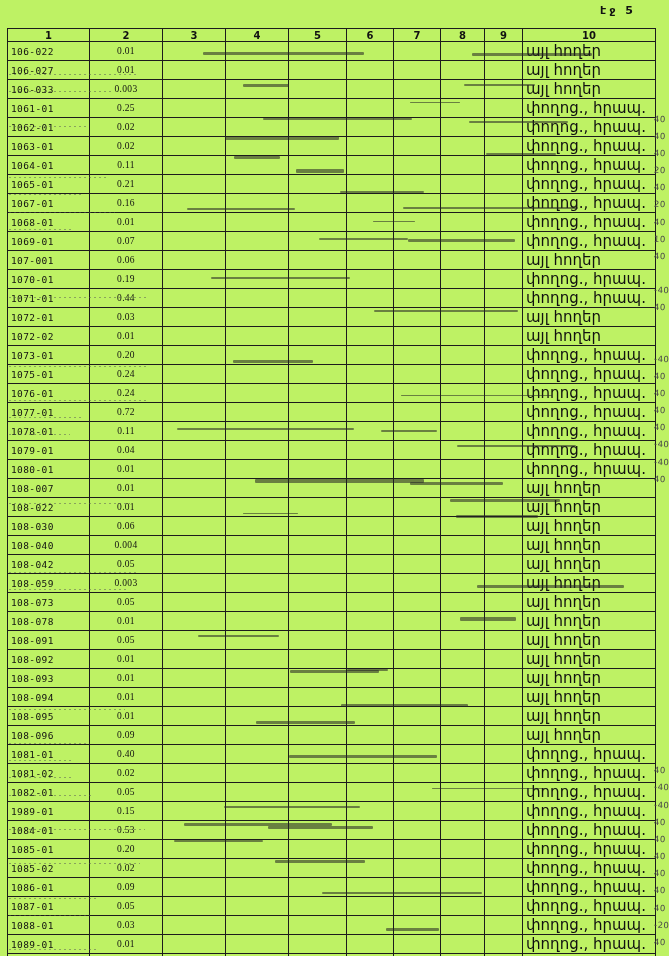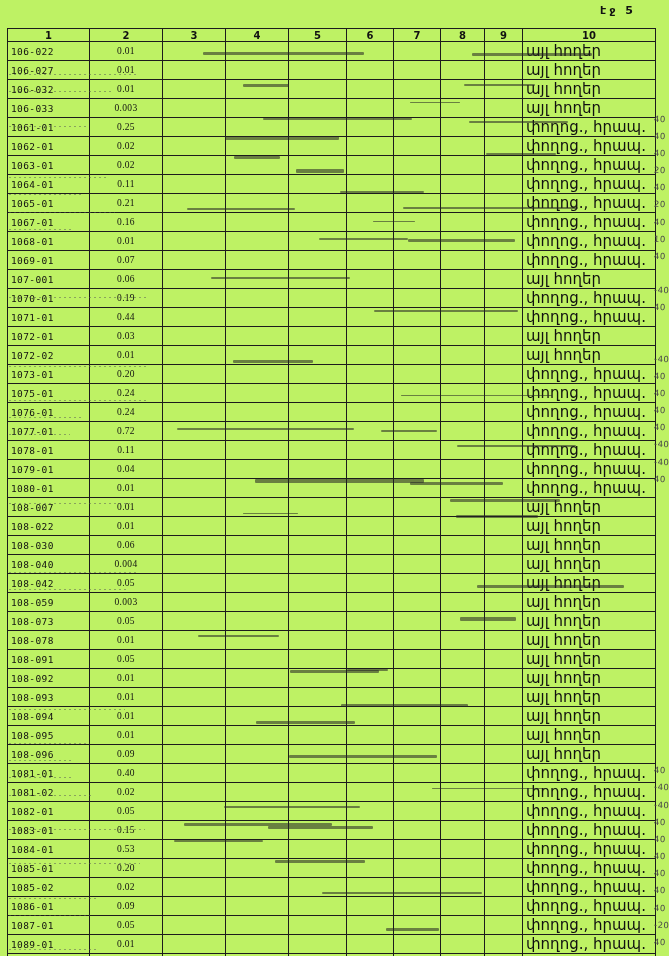--- a/index.html
+++ b/index.html
@@ -116,32 +116,20 @@
           <td></td>
           <td></td>
           <td></td>
           <td></td>
           <td></td>
           <td></td>
           <td></td>
           <td class="land">այլ հողեր</td>
         </tr>
         <tr>
-          <td class="code">106-032</td>
-          <td class="value">0.01</td>
-          <td></td>
-          <td></td>
-          <td></td>
-          <td></td>
-          <td></td>
-          <td></td>
-          <td></td>
-          <td class="land">այլ հողեր</td>
-        </tr>
-        <tr>
           <td class="code">106-033</td>
           <td class="value">0.003</td>
           <td></td>
           <td></td>
           <td></td>
           <td></td>
           <td></td>
           <td></td>
           <td></td>
           <td class="land">այլ հողեր</td>
@@ -584,21 +572,21 @@
           <td></td>
           <td></td>
           <td></td>
           <td></td>
           <td></td>
           <td></td>
           <td></td>
           <td class="land">փողոց., հրապ.</td>
         </tr>
         <tr>
-          <td class="code">1083-01</td>
+          <td class="code">1989-01</td>
           <td class="value">0.15</td>
           <td></td>
           <td></td>
           <td></td>
           <td></td>
           <td></td>
           <td></td>
           <td></td>
           <td class="land">փողոց., հրապ.</td>
         </tr>
@@ -646,20 +634,32 @@
           <td></td>
           <td></td>
           <td></td>
           <td></td>
           <td></td>
           <td class="land">փողոց., հրապ.</td>
         </tr>
         <tr>
           <td class="code">1087-01</td>
           <td class="value">0.05</td>
+          <td></td>
+          <td></td>
+          <td></td>
+          <td></td>
+          <td></td>
+          <td></td>
+          <td></td>
+          <td class="land">փողոց., հրապ.</td>
+        </tr>
+        <tr>
+          <td class="code">1088-01</td>
+          <td class="value">0.03</td>
           <td></td>
           <td></td>
           <td></td>
           <td></td>
           <td></td>
           <td></td>
           <td></td>
           <td class="land">փողոց., հրապ.</td>
         </tr>
         <tr>

